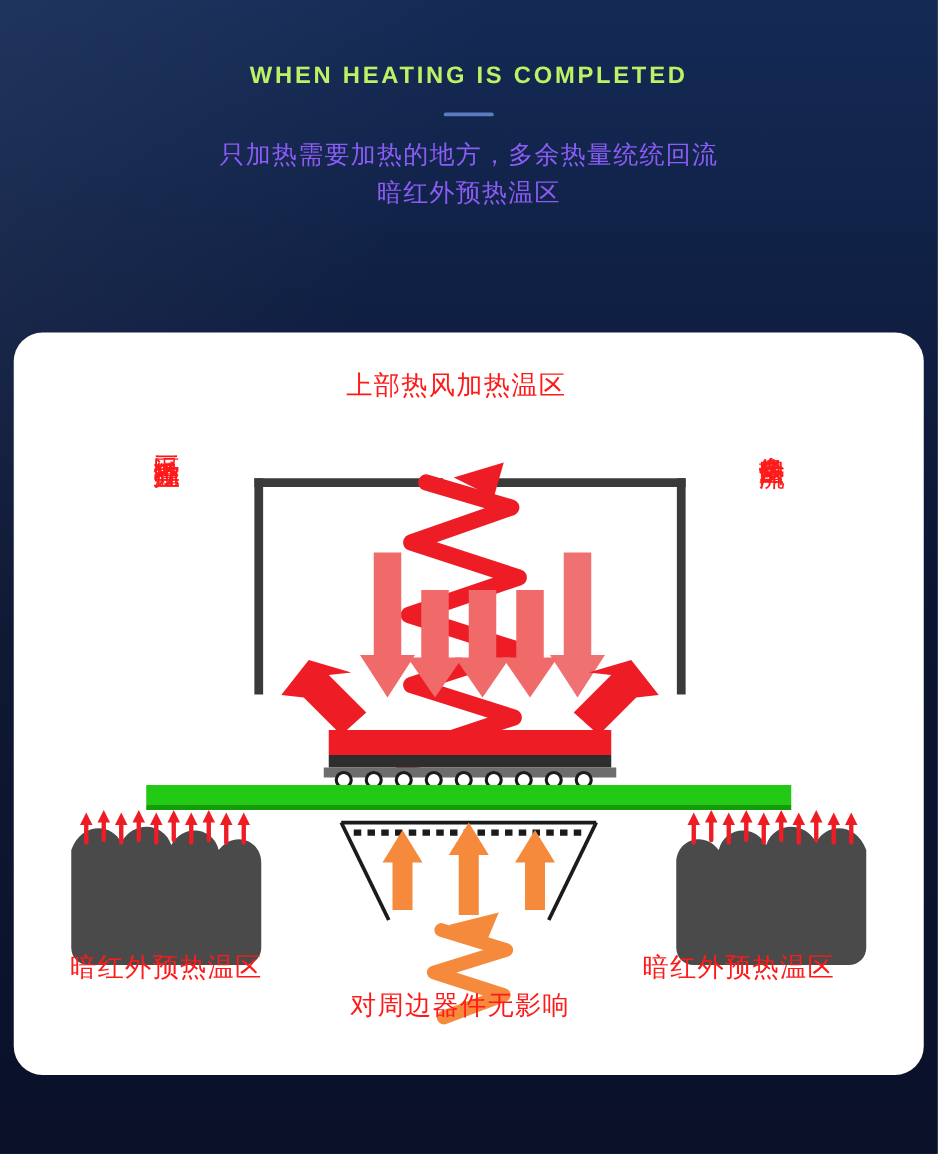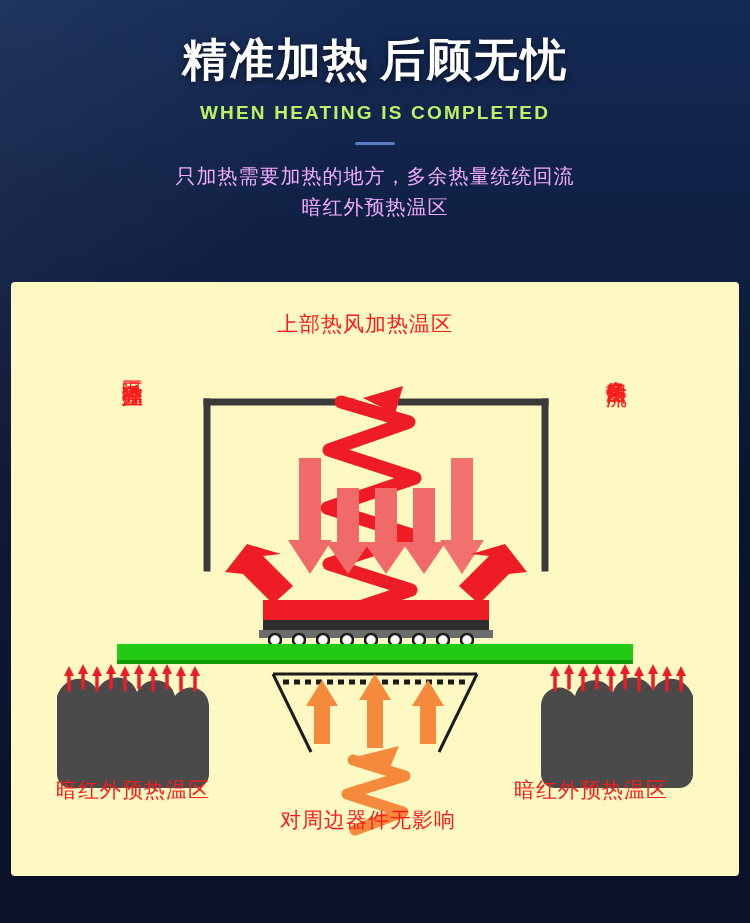--- a/index.html
+++ b/index.html
@@ -61,31 +61,31 @@
     width: 40px;
     height: 3px;
     background: #5b7cc0;
     margin: 18px auto 0 auto;
     border-radius: 2px;
   }
   .desc {
     margin-top: 16px;
     font-size: 20px;
     line-height: 1.55;
-    color: #f0abfc;
+    color: #8b5cf6;
     letter-spacing: 1px;
   }
   .card {
     position: absolute;
     left: 11px;
-    top: 282px;
+    top: 266px;
     width: 728px;
     height: 594px;
-    background: #fef9c3;
-    border-radius: 4px;
+    background: #ffffff;
+    border-radius: 23px;
     z-index: 2;
     overflow: hidden;
   }
   .label {
     position: absolute;
     color: #ff1a1a;
     font-size: 21px;
     letter-spacing: 1px;
     white-space: nowrap;
     font-family: "Liberation Sans", sans-serif;
@@ -109,23 +109,20 @@
     width: 728px;
     height: 594px;
   }
 </style>
 </head>
 <body>
 
 <div class="page">
 
   <div class="header">
-    <div class="title">
-      <span>精准加热</span><span class="part2">后顾无忧</span>
-    </div>
     <div class="subtitle">WHEN HEATING IS COMPLETED</div>
     <div class="divider"></div>
     <div class="desc">
       <div>只加热需要加热的地方，多余热量统统回流</div>
       <div>暗红外预热温区</div>
     </div>
   </div>
 
   <div class="card">
 

